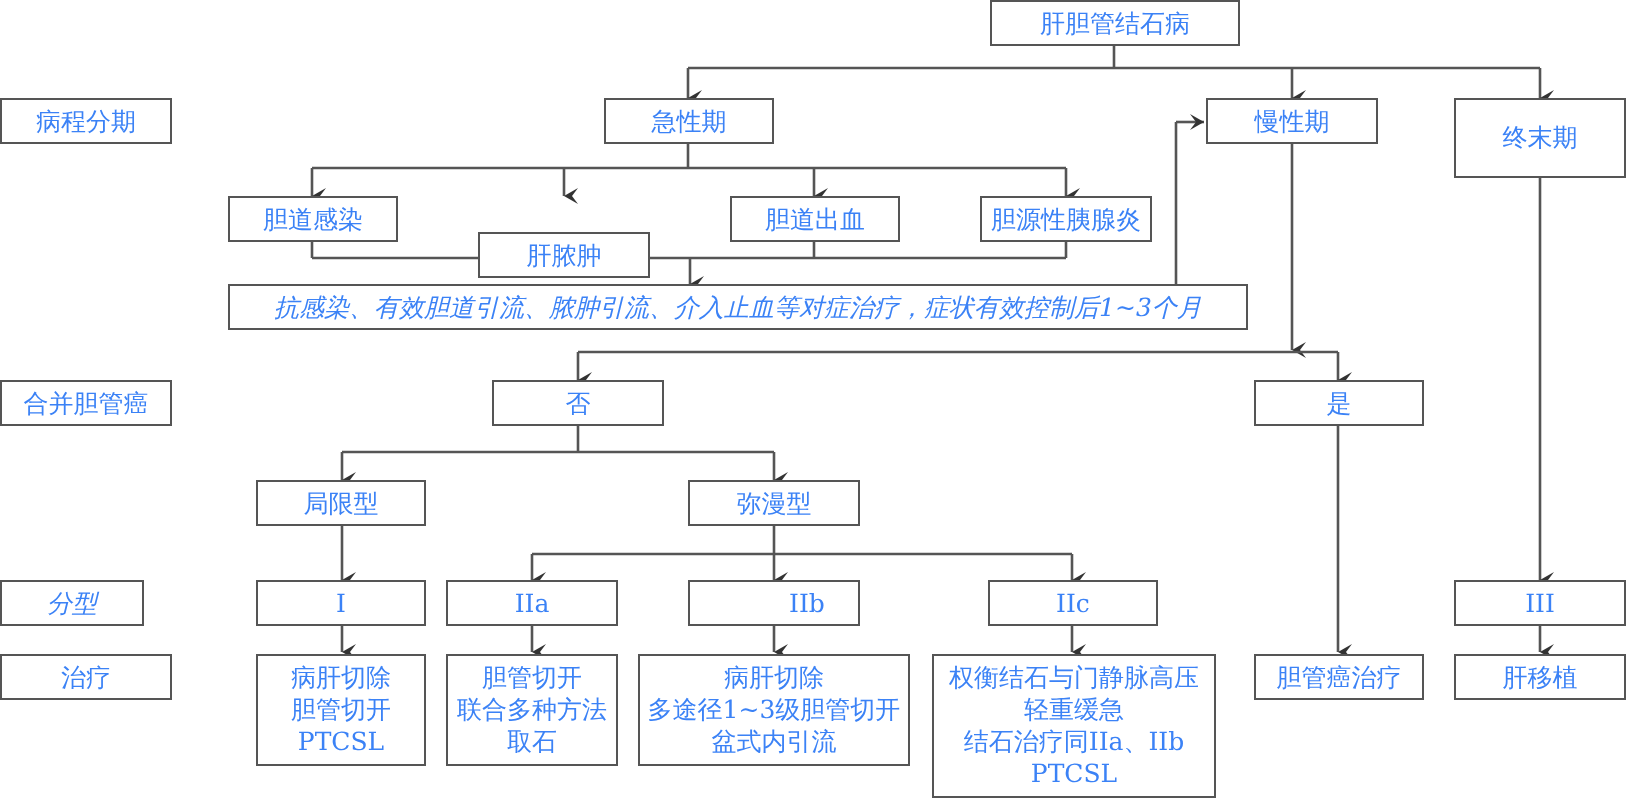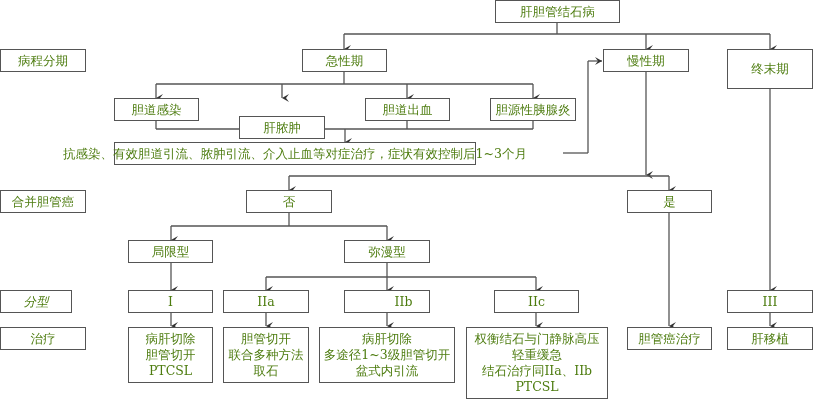--- a/index.html
+++ b/index.html
@@ -1,21 +1,21 @@
 <!DOCTYPE html>
 <html><head>
 <meta charset="utf-8">
 <style>
   html, body { margin: 0; padding: 0; background: #ffffff; }
   body { width: 813px; height: 401px; position: relative; overflow: hidden;
          font-family: "DejaVu Serif", "Liberation Serif", serif; color: #333; }
   svg.wires { position: absolute; left: 0; top: 0; width: 813px; height: 401px; pointer-events: none; }
   .box { position: absolute; box-sizing: border-box; border: 1.3px solid #555; background: #fff;
          display: flex; align-items: center; justify-content: center; flex-direction: column;
-         font-size: 12.5px; line-height: 16px; text-align: center; color: #4d7c0f; white-space: nowrap; }
+         font-size: 12.5px; line-height: 16px; text-align: center; color: #3b82f6; white-space: nowrap; }
   .line { display: block; }
 </style>
 </head>
 <body>
 
 <svg class="wires" viewBox="0 0 813 401">
   <defs>
     <marker id="arr" markerWidth="8" markerHeight="8" refX="4" refY="7" orient="auto" markerUnits="userSpaceOnUse">
       <path d="M0,0 L4,7 L8,0 L4,3 Z" fill="#333"></path>
     </marker>
@@ -112,21 +112,21 @@
 <div class="box" style="left:239px;top:98px;width:86px;height:23px;margin-top:18px;">
   <span>肝脓肿</span>
 </div>
 <div class="box" style="left:365px;top:98px;width:85px;height:23px;">
   <span>胆道出血</span>
 </div>
 <div class="box" style="left:490px;top:98px;width:86px;height:23px;">
   <span>胆源性胰腺炎</span>
 </div>
 
-<div class="box" style="left:114px;top:142px;width:362px;height:23px;">
+<div class="box" style="left:114px;top:142px;width:510px;height:23px;font-style:italic;">
   <span>抗感染、有效胆道引流、脓肿引流、介入止血等对症治疗，症状有效控制后1~3个月</span>
 </div>
 
 <div class="box" style="left:246px;top:190px;width:86px;height:23px;">
   <span>否</span>
 </div>
 <div class="box" style="left:627px;top:190px;width:85px;height:23px;">
   <span>是</span>
 </div>
 

